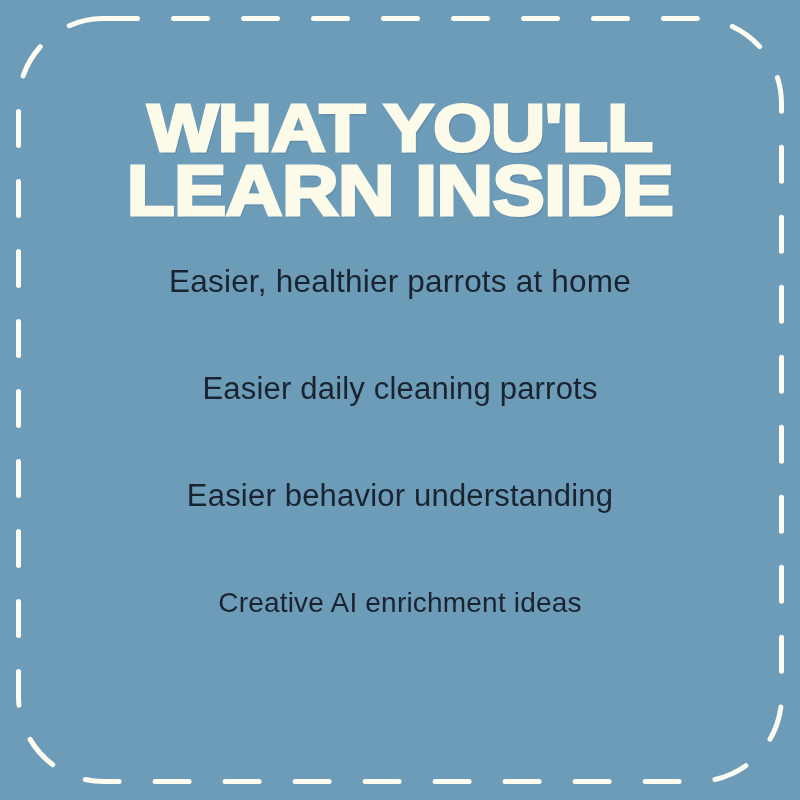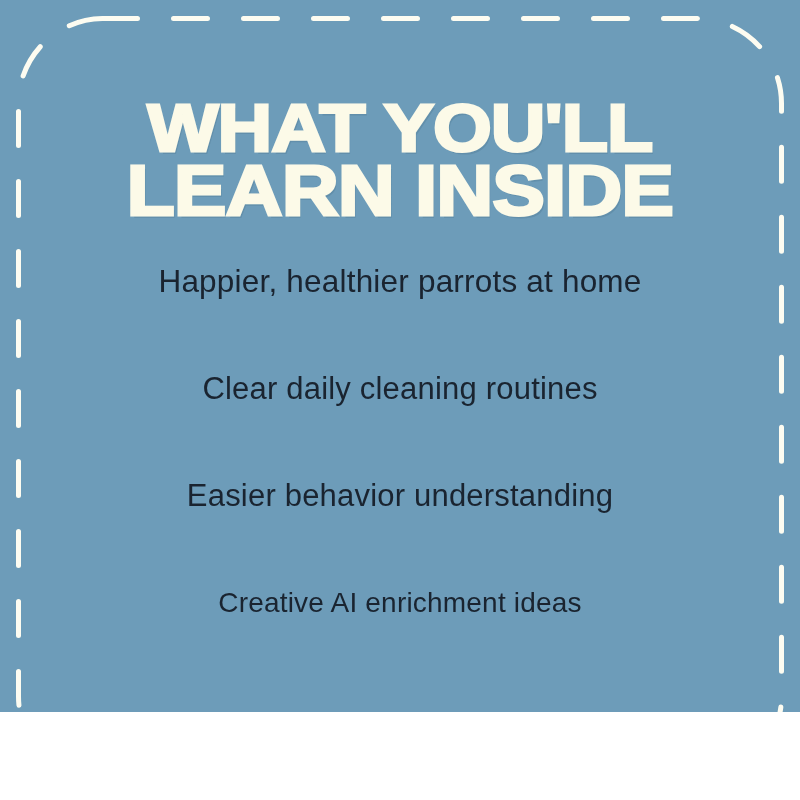--- a/index.html
+++ b/index.html
@@ -5,21 +5,21 @@
 <style>
   html, body {
     margin: 0;
     padding: 0;
     background: #ffffff;
   }
 
   #poster {
     position: relative;
     width: 800px;
-    height: 712px;
+    height: 800px;
     overflow: hidden;
     background: #6d9cb9;
     font-family: "Liberation Sans", sans-serif;
     -webkit-font-smoothing: antialiased;
   }
 
   
   .frame-svg {
     position: absolute;
     inset: 0;
@@ -113,20 +113,20 @@
   </svg>
 
   <div class="content">
 
     <h1 class="headline">
       <span class="headline-line line-1">WHAT YOU'LL</span>
       <span class="headline-line line-2">LEARN INSIDE</span>
     </h1>
 
     <ul class="benefits">
-      <li class="benefit-item item-0">Happier, healthier parrots at home</li>
-      <li class="benefit-item item-2">Clear daily cleaning routines</li>
+      <li class="benefit-item item-0">Easier, healthier parrots at home</li>
+      <li class="benefit-item item-2">Easier daily cleaning parrots</li>
       <li class="benefit-item item-3">Easier behavior understanding</li>
       <li class="benefit-item item-4">Creative AI enrichment ideas</li>
     </ul>
 
   </div>
 </div>
 
 </body></html>

